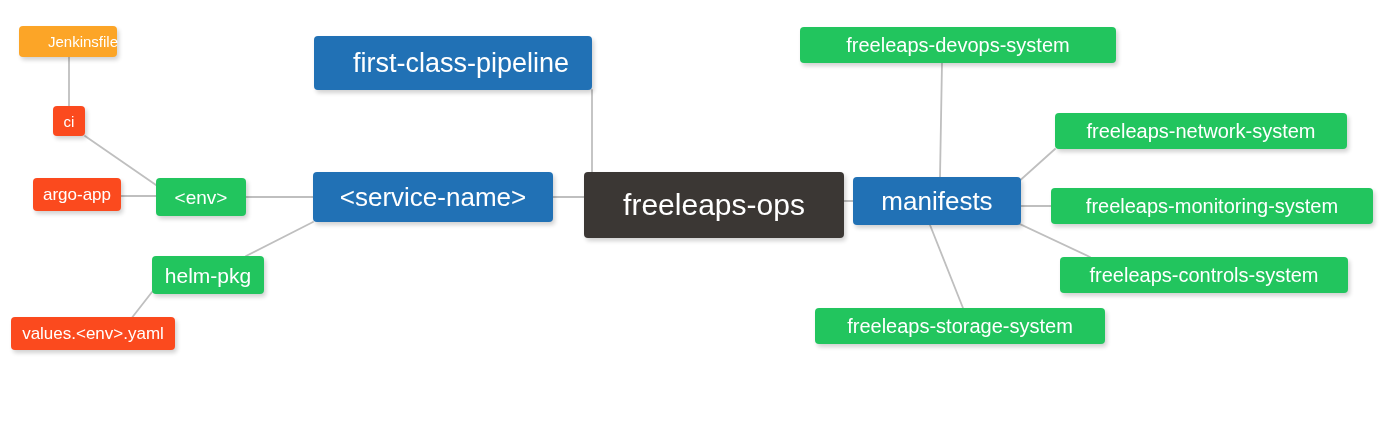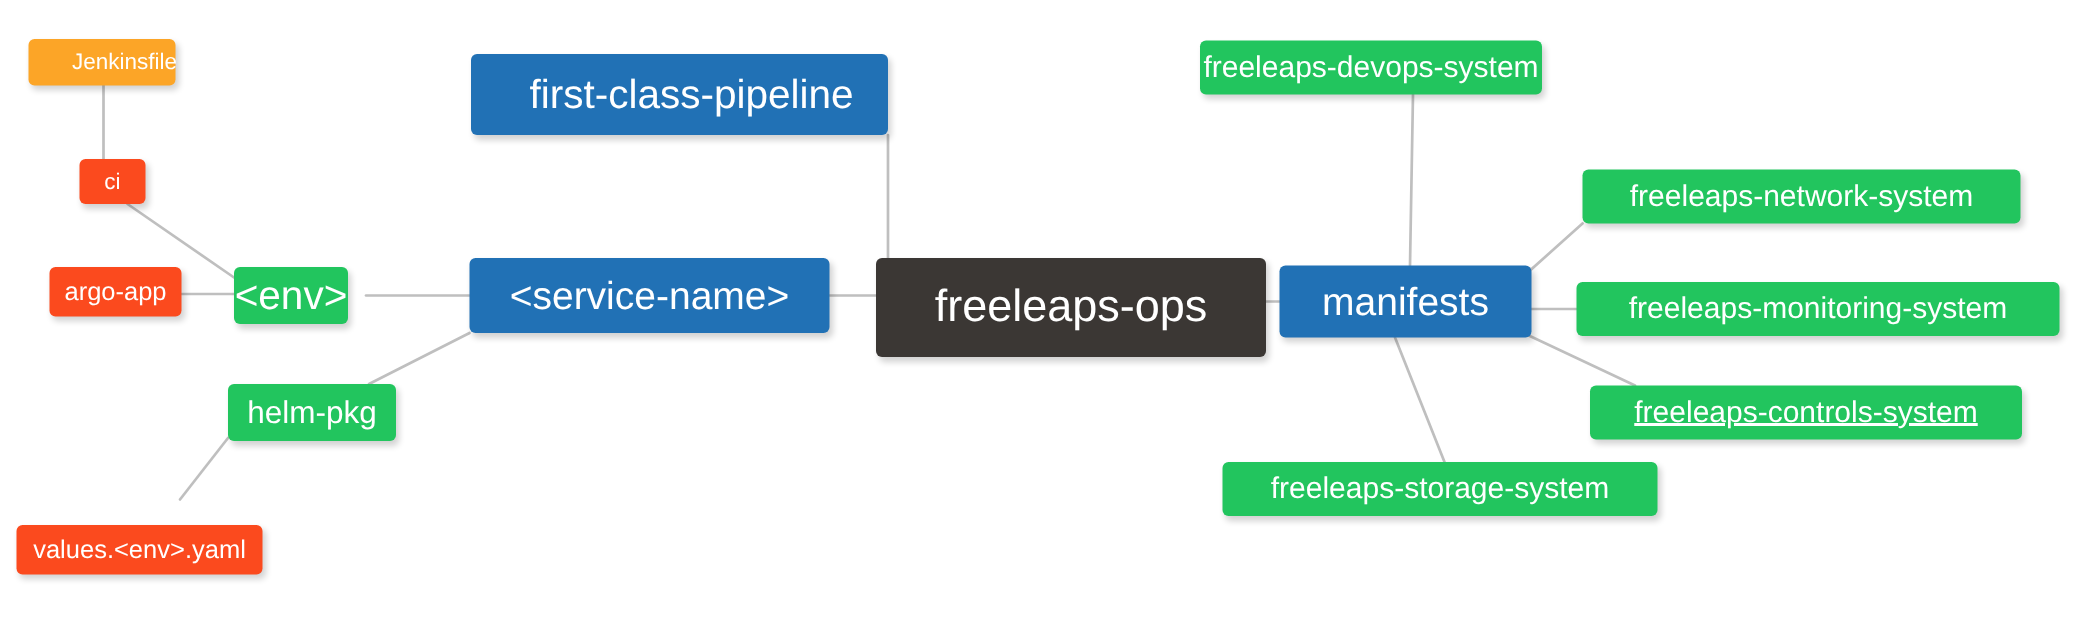--- a/index.html
+++ b/index.html
@@ -53,47 +53,47 @@
       </div>
       <div class="node" style="left: 314px; top: 36px; width: 278px; height: 54px; background: rgb(33, 113, 181); font-size: 27px; padding-left: 16px;">
         <span>first-class-pipeline</span>
       </div>
       <div class="node" style="left: 313px; top: 172px; width: 240px; height: 50px; background: rgb(33, 113, 181); font-size: 26px;">
         <span>&lt;service-name&gt;</span>
       </div>
       <div class="node" style="left: 853px; top: 177px; width: 168px; height: 48px; background: rgb(33, 113, 181); font-size: 26px;">
         <span>manifests</span>
       </div>
-      <div class="node" style="left: 156px; top: 178px; width: 76px; height: 38px; background: rgb(34, 197, 94); font-size: 27px; align-items: center;">
+      <div class="node" style="left: 156px; top: 178px; width: 90px; height: 38px; background: rgb(34, 197, 94); font-size: 19px; align-items: center;">
         <span>&lt;env&gt;</span>
       </div>
       <div class="node" style="left: 152px; top: 256px; width: 112px; height: 38px; background: rgb(34, 197, 94); font-size: 21px;">
         <span>helm-pkg</span>
       </div>
-      <div class="node" style="left: 53px; top: 106px; width: 44px; height: 30px; background: rgb(251, 74, 30); font-size: 15px;">
+      <div class="node" style="left: 53px; top: 106px; width: 32px; height: 30px; background: rgb(251, 74, 30); font-size: 15px;">
         <span>ci</span>
       </div>
       <div class="node" style="left: 19px; top: 26px; width: 98px; height: 31px; background: rgb(252, 165, 39); font-size: 15px; padding-left: 30px;">
         <span>Jenkinsfile</span>
       </div>
       <div class="node" style="left: 33px; top: 178px; width: 88px; height: 33px; background: rgb(251, 74, 30); font-size: 17px;">
         <span>argo-app</span>
       </div>
-      <div class="node" style="left: 11px; top: 350px; width: 164px; height: 33px; background: rgb(251, 74, 30); font-size: 17px;">
+      <div class="node" style="left: 11px; top: 317px; width: 164px; height: 33px; background: rgb(251, 74, 30); font-size: 17px;">
         <span>values.&lt;env&gt;.yaml</span>
       </div>
-      <div class="node" style="left: 800px; top: 27px; width: 228px; height: 36px; background: rgb(34, 197, 94); font-size: 20px;">
+      <div class="node" style="left: 800px; top: 27px; width: 316px; height: 36px; background: rgb(34, 197, 94); font-size: 20px;">
         <span>freeleaps-devops-system</span>
       </div>
       <div class="node" style="left: 1055px; top: 113px; width: 292px; height: 36px; background: rgb(34, 197, 94); font-size: 20px;">
         <span>freeleaps-network-system</span>
       </div>
       <div class="node" style="left: 1051px; top: 188px; width: 322px; height: 36px; background: rgb(34, 197, 94); font-size: 20px;">
         <span>freeleaps-monitoring-system</span>
       </div>
-      <div class="node" style="left: 1060px; top: 257px; width: 288px; height: 36px; background: rgb(34, 197, 94); font-size: 20px; text-decoration: underline;">
+      <div class="node" style="left: 1060px; top: 257px; width: 288px; height: 36px; background: rgb(34, 197, 94); font-size: 20px;">
         <span>freeleaps-controls-system</span>
       </div>
       <div class="node" style="left: 815px; top: 308px; width: 290px; height: 36px; background: rgb(34, 197, 94); font-size: 20px;">
         <span>freeleaps-storage-system</span>
       </div>
     </div>
 </div>
 
 </body></html>

